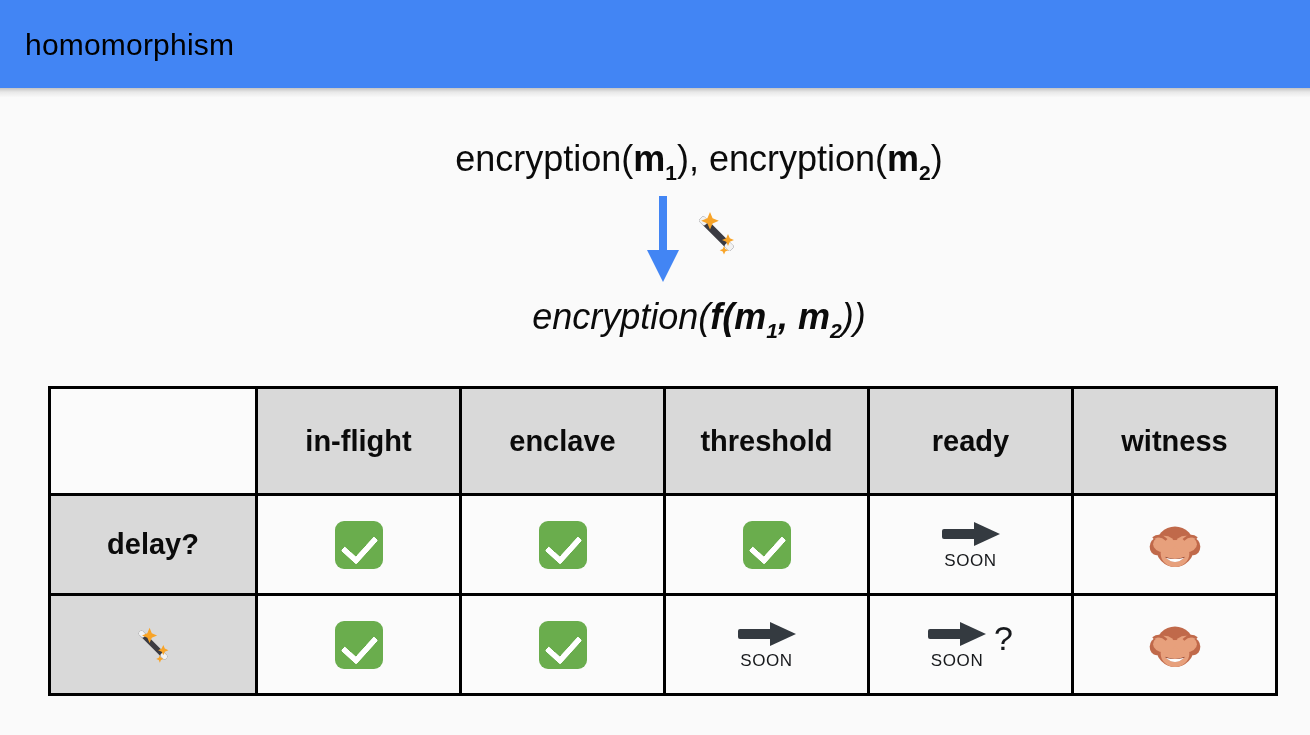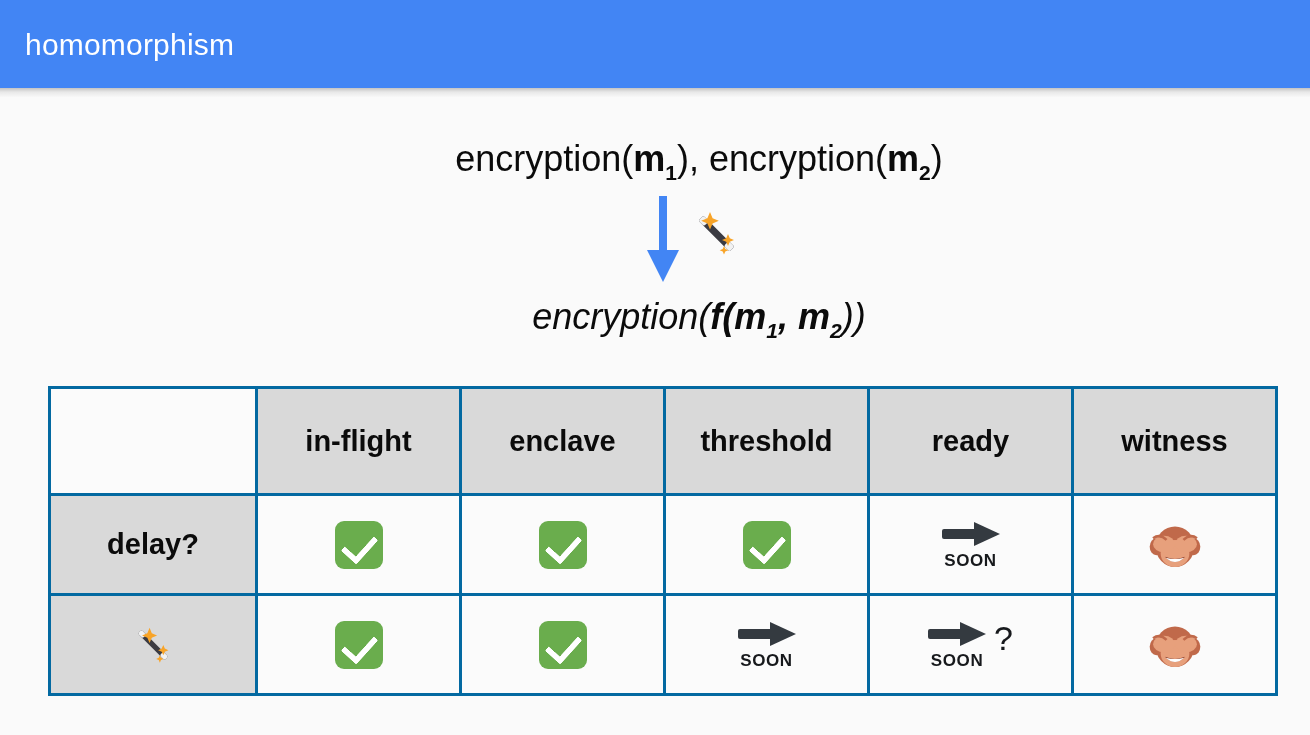--- a/index.html
+++ b/index.html
@@ -24,21 +24,21 @@
     height: 88px;
     background: #4285f4;
     box-sizing: border-box;
   }
   .header-title {
     position: absolute;
     left: 25px;
     top: 28px;
     font-size: 30px;
     line-height: 34px;
-    color: #ffffff;
+    color: #000000;
     font-weight: 400;
     letter-spacing: 0.2px;
     white-space: nowrap;
   }
   .header-shadow {
     position: absolute;
     left: 0;
     top: 88px;
     width: 1310px;
     height: 9px;
@@ -97,21 +97,21 @@
   .matrix-table {
     position: absolute;
     left: 48px;
     top: 386px;
     width: 1230px;
     border-collapse: collapse;
     table-layout: fixed;
     background: #fafafa;
   }
   .matrix-table td, .matrix-table th {
-    border: 3px solid #0369a1;
+    border: 3px solid #000000;
     padding: 0;
     margin: 0;
     text-align: center;
     vertical-align: middle;
     box-sizing: border-box;
   }
   .col-label { width: 207px; }
   .col-data  { width: 204px; }
 
   .row-head td, .row-head th { height: 107px; }
@@ -175,21 +175,21 @@
   }
   .soon-arrow {
     display: block;
     width: 58px;
     height: 26px;
   }
   .soon-text {
     display: block;
     margin-top: 5px;
     font-size: 17px;
-    font-weight: 700;
+    font-weight: 400;
     letter-spacing: 0.6px;
     color: #17191c;
   }
   .question-mark {
     font-size: 34px;
     font-weight: 400;
     color: #17191c;
     position: relative;
     top: -6px;
   }

